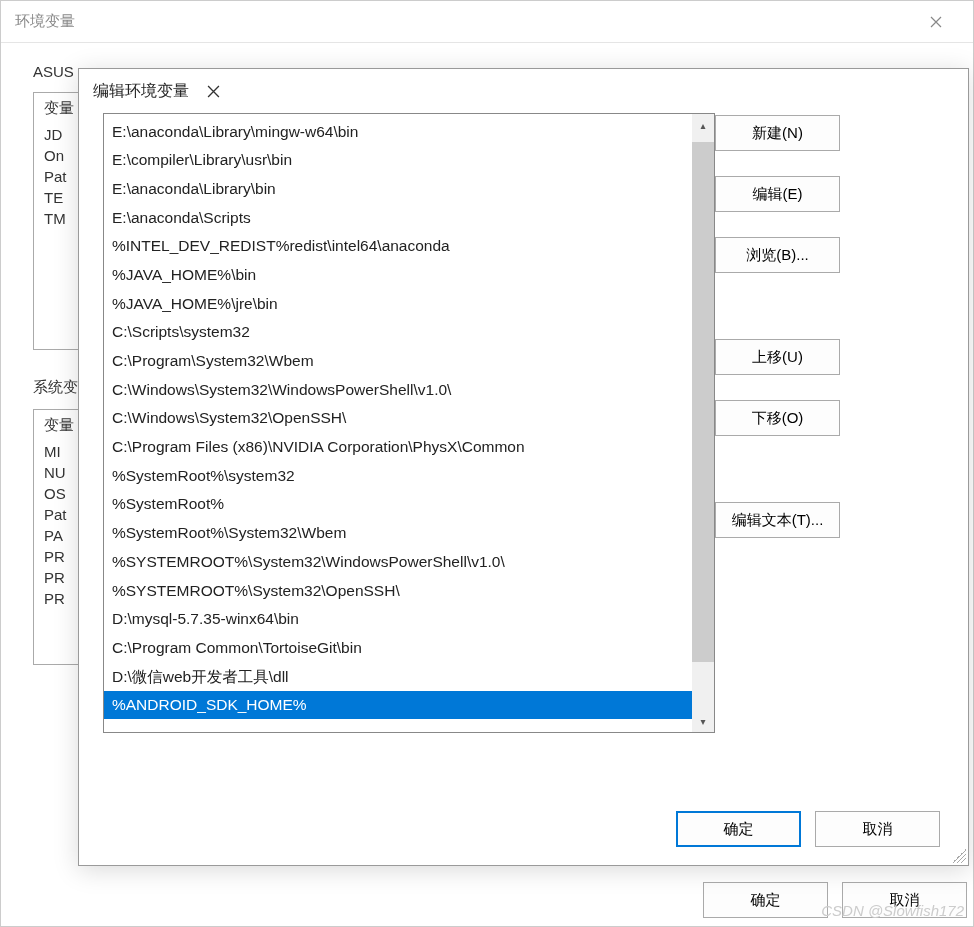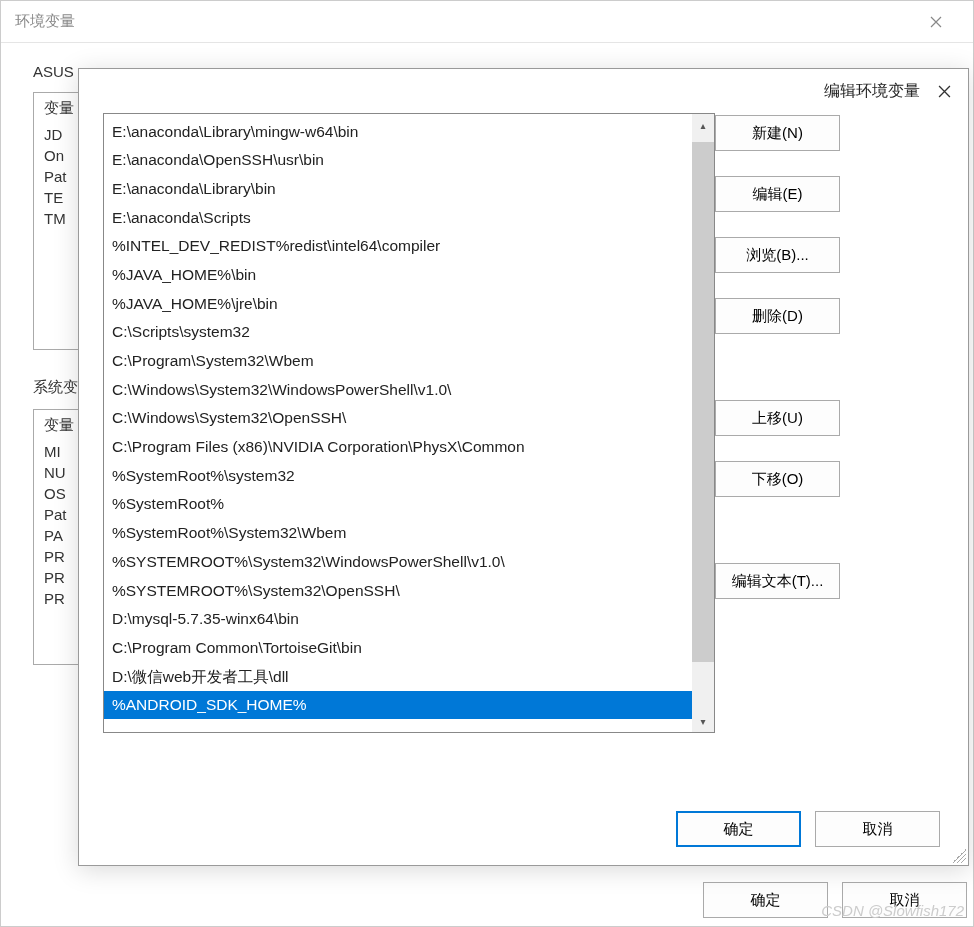--- a/index.html
+++ b/index.html
@@ -107,21 +107,21 @@
 
 .modal-window {
   left: 78px; top: 68px;
   width: 891px; height: 798px;
   border: 1px solid #9a9a9a;
   box-shadow: 0 4px 24px rgba(0,0,0,0.15);
   z-index: 10;
 }
 .modal-titlebar {
   display: flex;
-  justify-content: flex-end;
+  justify-content: flex-start;
   align-items: center;
   height: 44px;
   padding: 0 0 0 14px;
 }
 .modal-title {
   font-size: 16px;
   color: #222;
 }
 .modal-close {
   width: 48px; height: 40px;
@@ -268,24 +268,24 @@
     <div class="modal-close">
       <svg width="13" height="13" viewBox="0 0 12 12">
           <path d="M1 1 L11 11 M11 1 L1 11" stroke="#333" stroke-width="1.2" fill="none"></path>
         </svg>
     </div>
   </div>
   <div class="modal-body">
     <div class="path-list-container">
       <div class="path-list" id="path-list">
           <div class="path-item">E:\anaconda\Library\mingw-w64\bin</div>
-          <div class="path-item">E:\anaconda\OpenSSH\usr\bin</div>
+          <div class="path-item">E:\compiler\Library\usr\bin</div>
           <div class="path-item">E:\anaconda\Library\bin</div>
           <div class="path-item">E:\anaconda\Scripts</div>
-          <div class="path-item">%INTEL_DEV_REDIST%redist\intel64\compiler</div>
+          <div class="path-item">%INTEL_DEV_REDIST%redist\intel64\anaconda</div>
           <div class="path-item">%JAVA_HOME%\bin</div>
           <div class="path-item">%JAVA_HOME%\jre\bin</div>
           <div class="path-item">C:\Scripts\system32</div>
           <div class="path-item">C:\Program\System32\Wbem</div>
           <div class="path-item">C:\Windows\System32\WindowsPowerShell\v1.0\</div>
           <div class="path-item">C:\Windows\System32\OpenSSH\</div>
           <div class="path-item">C:\Program Files (x86)\NVIDIA Corporation\PhysX\Common</div>
           <div class="path-item">%SystemRoot%\system32</div>
           <div class="path-item">%SystemRoot%</div>
           <div class="path-item">%SystemRoot%\System32\Wbem</div>
@@ -299,21 +299,20 @@
       <div class="path-scroll">
         <div class="path-scroll-btn up">▴</div>
         <div class="path-scroll-thumb"></div>
         <div class="path-scroll-btn down">▾</div>
       </div>
     </div>
     <div class="modal-buttons">
       <div class="btn">新建(N)</div>
       <div class="btn">编辑(E)</div>
       <div class="btn">浏览(B)...</div>
-      <div class="btn">删除(D)</div>
       <div class="group-gap"></div>
       <div class="btn">上移(U)</div>
       <div class="btn">下移(O)</div>
       <div class="group-gap"></div>
       <div class="btn">编辑文本(T)...</div>
     </div>
   </div>
   <div class="modal-footer">
     <div class="btn primary">确定</div>
     <div class="btn">取消</div>

